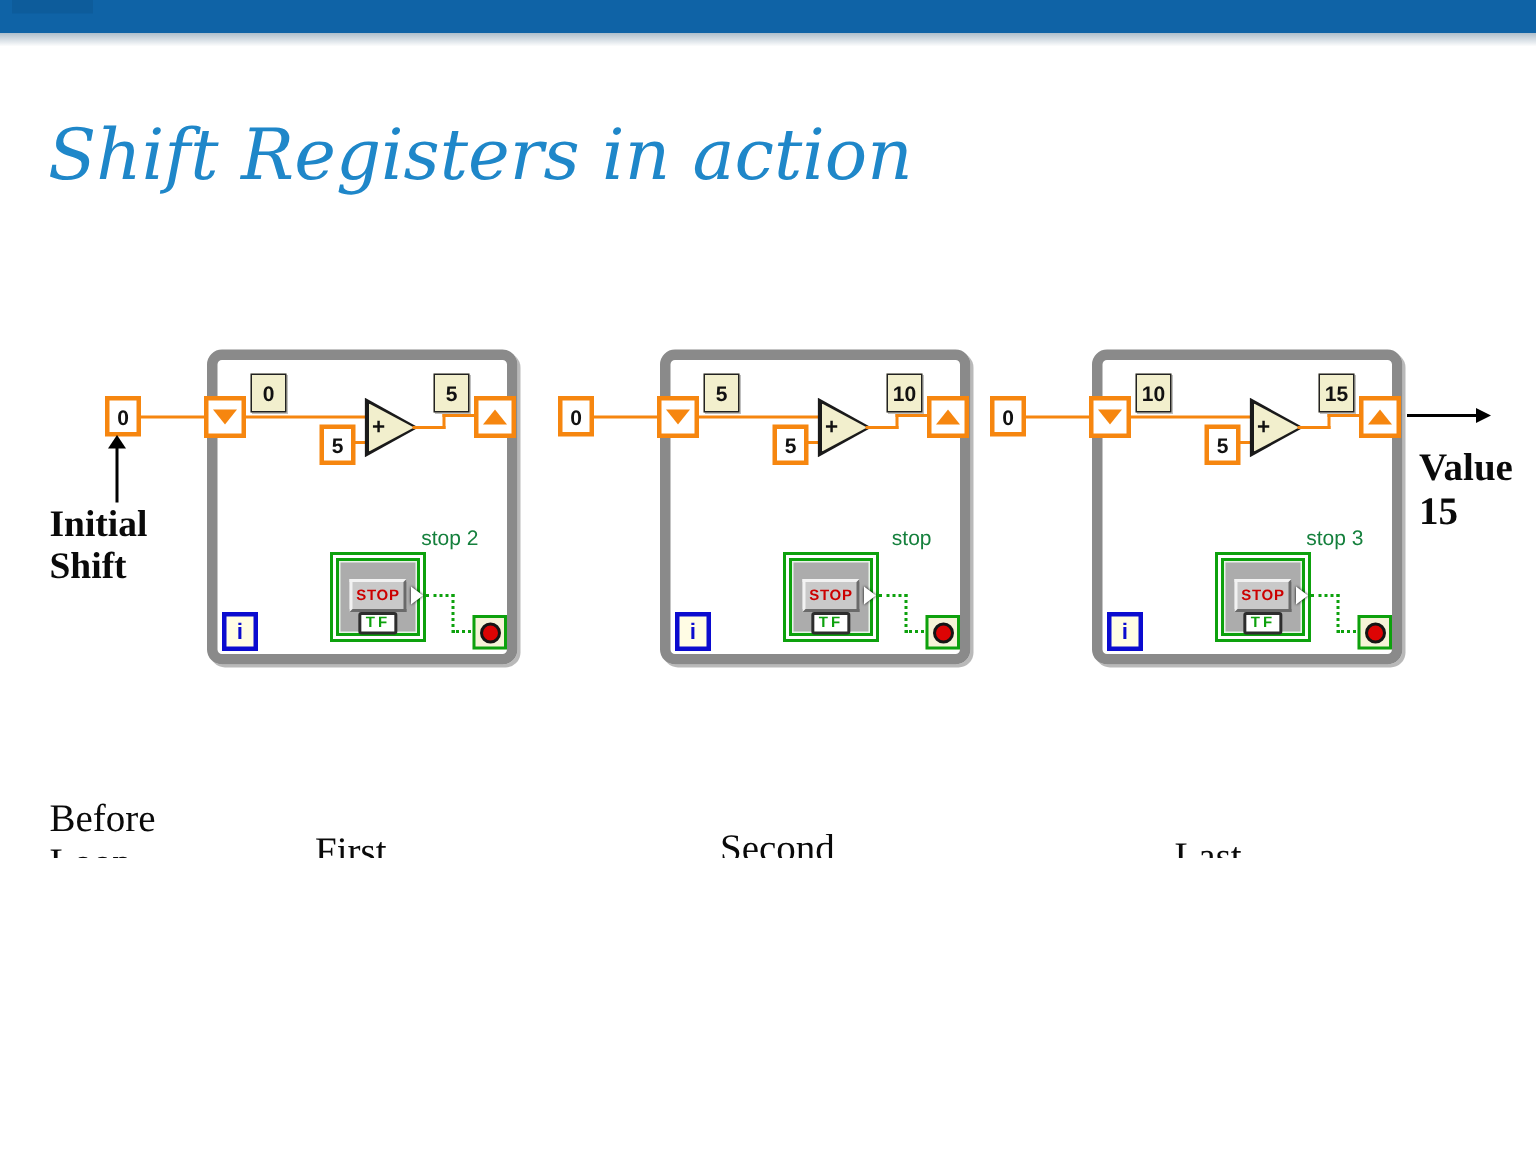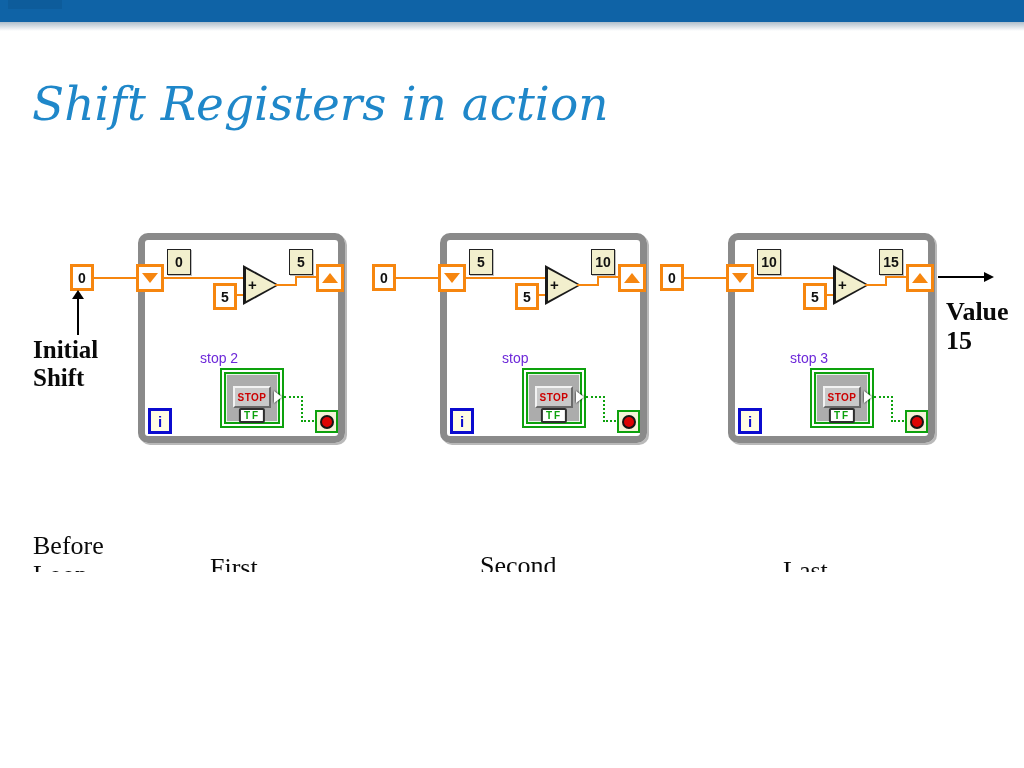--- a/index.html
+++ b/index.html
@@ -69,21 +69,21 @@
   .sr-right{left:246px}
   .tri-down{width:0;height:0;border-left:8px solid transparent;border-right:8px solid transparent;border-top:10px solid var(--orange)}
   .tri-up{width:0;height:0;border-left:8px solid transparent;border-right:8px solid transparent;border-bottom:10px solid var(--orange)}
 
   .addnode-outer{position:absolute;left:173px;top:32px;width:36px;height:40px;background:#1a1a1a;
         clip-path:polygon(0 0,100% 50%,0 100%)}
   .addnode-inner{position:absolute;left:176px;top:36px;width:30px;height:32px;background:var(--pale);
         clip-path:polygon(0 0,100% 50%,0 100%)}
   .plus{position:absolute;left:178px;top:44px;font-size:15px;font-weight:700;color:#111;line-height:1}
 
-  .stop-label{position:absolute;left:130px;top:117px;width:140px;text-align:left;font-size:14px;color:#6d28d9}
+  .stop-label{position:absolute;left:109px;top:117px;width:140px;text-align:right;font-size:14px;color:#15803d}
 
   .stopbtn{position:absolute;left:150px;top:135px;width:64px;height:60px;background:#fff;
         border:2px solid var(--green);padding:2px}
   .stop-panel{position:relative;width:100%;height:100%;background:#acacac;
         border:2px solid var(--green);outline:1px solid #e8f4e8;outline-offset:-3px}
   .stop-face{position:absolute;left:7px;top:12px;right:7px;height:22px;background:#c9c9c9;
         border:2px solid;border-color:#f2f2f2 #6a6a6a #6a6a6a #f2f2f2;
         display:flex;align-items:center;justify-content:center;
         font-size:10px;font-weight:800;letter-spacing:.5px;color:#cc0republic;color:#cc0000}
   .tf-tag{position:absolute;left:50%;bottom:-1px;transform:translateX(-50%);background:#fff;

